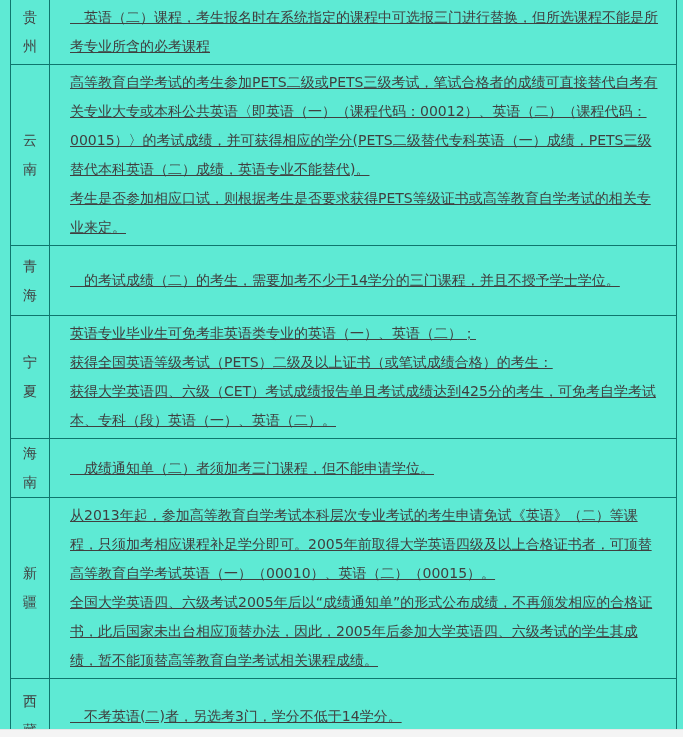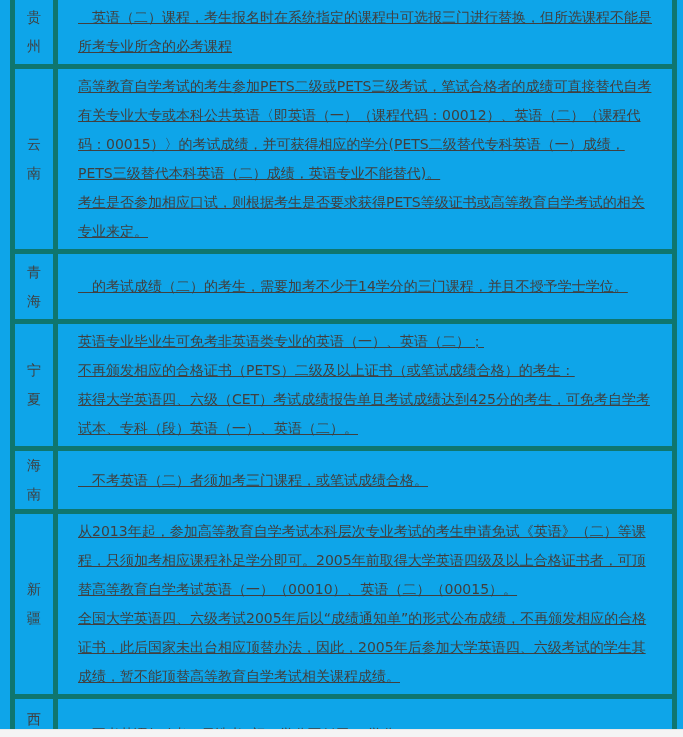--- a/index.html
+++ b/index.html
@@ -1,33 +1,33 @@
 <!DOCTYPE html>
 <html><head>
 <meta charset="utf-8">
 <style>
   html, body { margin: 0; padding: 0; }
   .page {
     position: relative;
     width: 683px;
     height: 737px;
-    background: #0ea5e9;
+    background: #5eead4;
     overflow: hidden;
     font-family: "DejaVu Sans", sans-serif;
     font-size: 14px;
     color: #404040;
   }
   table.policy-table {
     border-collapse: collapse;
     table-layout: fixed;
     width: 667px;
     margin-left: 10px;
   }
   table.policy-table td {
-    border: 5px solid #0f766e;
+    border: 1px solid #0f766e;
   }
   table.policy-table tr:first-child td {
     border-top: none;
   }
   td.province-cell {
     width: 38px;
     text-align: center;
     vertical-align: middle;
     padding: 0;
   }
@@ -94,30 +94,30 @@
         <td class="policy-cell">
           <div class="cell-text">　的考试成绩（二）的考生，需要加考不少于14学分的三门课程，并且不授予学士学位。</div>
         </td>
       </tr>
       <tr class="r3">
         <td class="province-cell">
           <div class="province-label">宁夏</div>
         </td>
         <td class="policy-cell">
           <div class="cell-text">英语专业毕业生可免考非英语类专业的英语（一）、英语（二）；
-不再颁发相应的合格证书（PETS）二级及以上证书（或笔试成绩合格）的考生：
+获得全国英语等级考试（PETS）二级及以上证书（或笔试成绩合格）的考生：
 获得大学英语四、六级（CET）考试成绩报告单且考试成绩达到425分的考生，可免考自学考试本、专科（段）英语（一）、英语（二）。</div>
         </td>
       </tr>
       <tr class="r4">
         <td class="province-cell">
           <div class="province-label">海南</div>
         </td>
         <td class="policy-cell">
-          <div class="cell-text">　不考英语（二）者须加考三门课程，或笔试成绩合格。</div>
+          <div class="cell-text">　成绩通知单（二）者须加考三门课程，但不能申请学位。</div>
         </td>
       </tr>
       <tr class="r5">
         <td class="province-cell">
           <div class="province-label">新疆</div>
         </td>
         <td class="policy-cell">
           <div class="cell-text">从2013年起，参加高等教育自学考试本科层次专业考试的考生申请免试《英语》（二）等课程，只须加考相应课程补足学分即可。2005年前取得大学英语四级及以上合格证书者，可顶替高等教育自学考试英语（一）（00010）、英语（二）（00015）。
 全国大学英语四、六级考试2005年后以“成绩通知单”的形式公布成绩，不再颁发相应的合格证书，此后国家未出台相应顶替办法，因此，2005年后参加大学英语四、六级考试的学生其成绩，暂不能顶替高等教育自学考试相关课程成绩。</div>
         </td>

